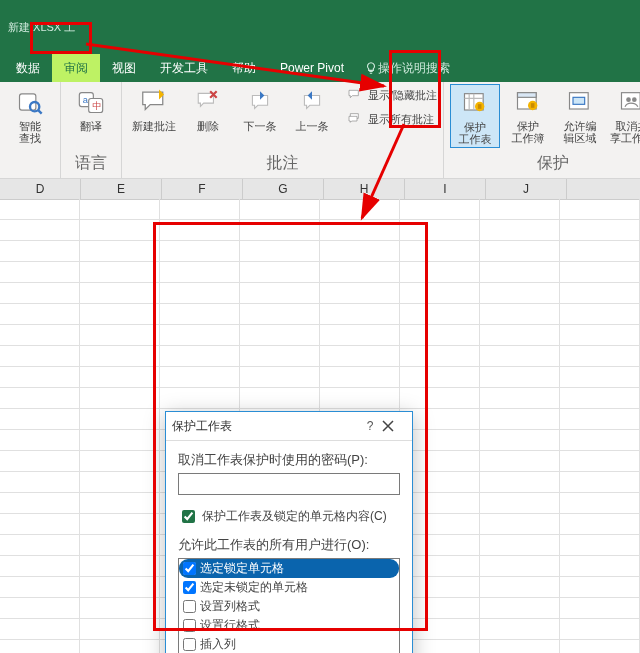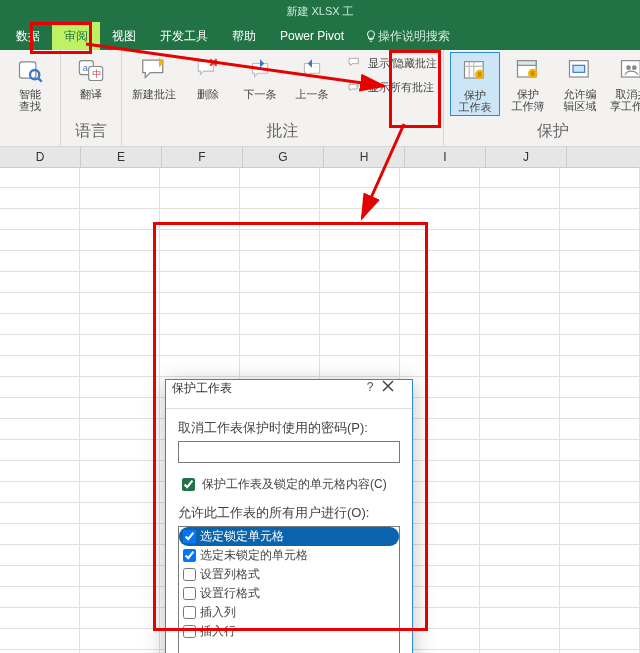--- a/index.html
+++ b/index.html
@@ -1,16 +1,16 @@
 <!DOCTYPE html>
 <html><head>
 <meta charset="utf-8">
 <style>
   html,body{margin:0;padding:0;font-family:"Microsoft YaHei","Segoe UI",sans-serif;font-size:12px;color:#444;background:#fff;}
-  .titlebar{height:22px;background:#217346;color:#cfe9dc;font-size:11px;padding:0 8px;line-height:22px;text-align:center;}
+  .titlebar{height:22px;background:#217346;color:#cfe9dc;font-size:11px;padding:16px 8px;line-height:22px;text-align:left;}
   .tabs{height:28px;background:#217346;display:flex;align-items:center;padding-left:4px;}
   .tab{color:#fff;padding:0 12px;height:28px;line-height:28px;cursor:pointer;}
   .tab.active{background:#bef264;color:#217346;}
   .tellme{display:flex;align-items:center;gap:0;color:#cfe9dc;margin-left:8px;}
   .ribbon{background:#f3f2f1;border-bottom:1px solid #d6d6d6;display:flex;height:96px;}
   .group{border-right:1px solid #d6d6d6;display:flex;flex-direction:column;padding:2px 6px 0 6px;}
   .group-body{flex:1;display:flex;align-items:flex-start;gap:4px;}
   .group-label{text-align:center;color:#666;font-size:16px;padding:2px 0 4px;}
   .rbtn{display:flex;flex-direction:column;align-items:center;width:44px;padding:2px;gap:2px;cursor:pointer;}
   .rbtn.big{width:48px;}
@@ -22,21 +22,21 @@
   .hl-review{position:absolute;left:30px;top:22px;width:56px;height:26px;border:3px solid #e60000;pointer-events:none;}
   .hl-protect{position:absolute;left:389px;top:50px;width:46px;height:72px;border:3px solid #e60000;pointer-events:none;}
   .hl-dialog{position:absolute;left:153px;top:222px;width:269px;height:403px;border:3px solid #e60000;pointer-events:none;}
   .sheet{position:relative;height:507px;overflow:hidden;background:#fff;}
   .colhdr{display:flex;height:20px;background:#e6e6e6;border-bottom:1px solid #ccc;}
   .colhdr div{width:80px;text-align:center;border-right:1px solid #ccc;color:#333;line-height:20px;}
   .rows{position:absolute;top:20px;left:0;right:0;}
   .row-line{height:20px;border-bottom:1px solid #e0e0e0;display:flex;}
   .row-line div{width:80px;border-right:1px solid #e0e0e0;}
   .dialog{position:absolute;left:165px;top:232px;width:246px;background:#fff;border:1px solid #2a8dd4;box-shadow:0 4px 20px rgba(0,0,0,.25);}
-  .dlg-title{display:flex;height:28px;padding:0 6px;border-bottom:1px solid #ddd;}
+  .dlg-title{display:flex;align-items:center;height:28px;padding:0 6px;border-bottom:1px solid #ddd;}
   .dlg-title .t{flex:1;font-size:12px;color:#333;}
   .dlg-title .winbtn{width:24px;text-align:center;color:#555;cursor:pointer;}
   .dlg-body{padding:10px 12px 12px;}
   .fld-lbl{font-size:13px;margin-bottom:4px;}
   .pw{width:100%;height:22px;border:1px solid #7a7a7a;box-sizing:border-box;padding:0 4px;}
   .chk{display:flex;align-items:center;gap:4px;font-size:12px;margin:12px 0 10px;}
   .chk input{accent-color:#217346;}
   .list{border:1px solid #7a7a7a;height:180px;overflow:hidden;}
   .list-row{display:flex;align-items:center;gap:4px;padding:1px 4px;font-size:12px;border-radius:9px;}
   .list-row.selected{background:#0a64ad;color:#fff;}

